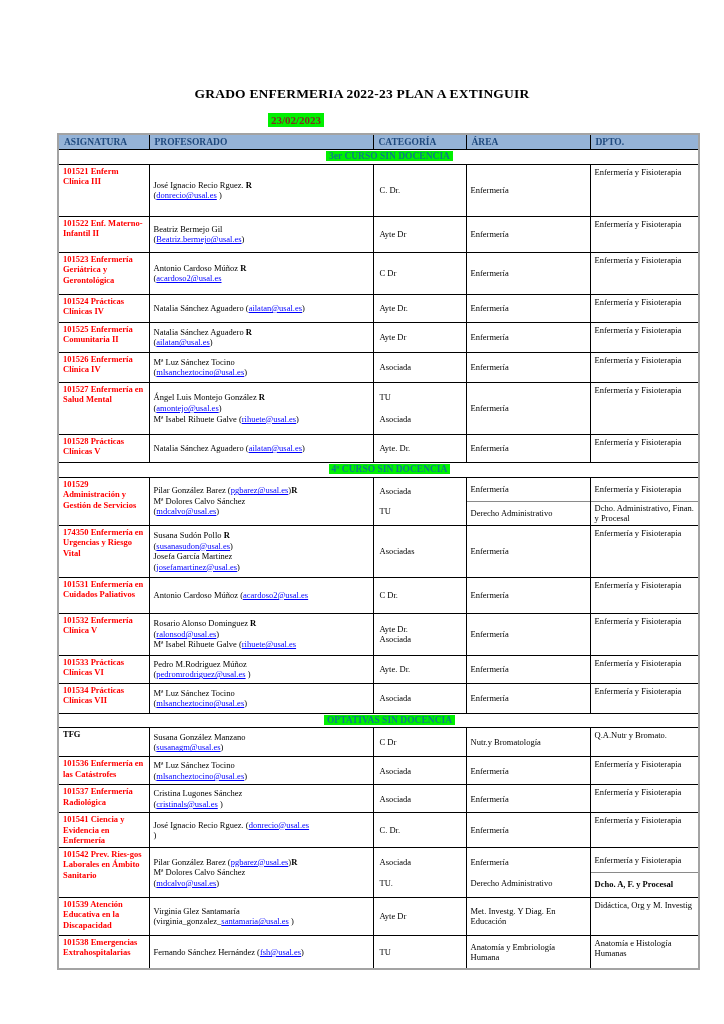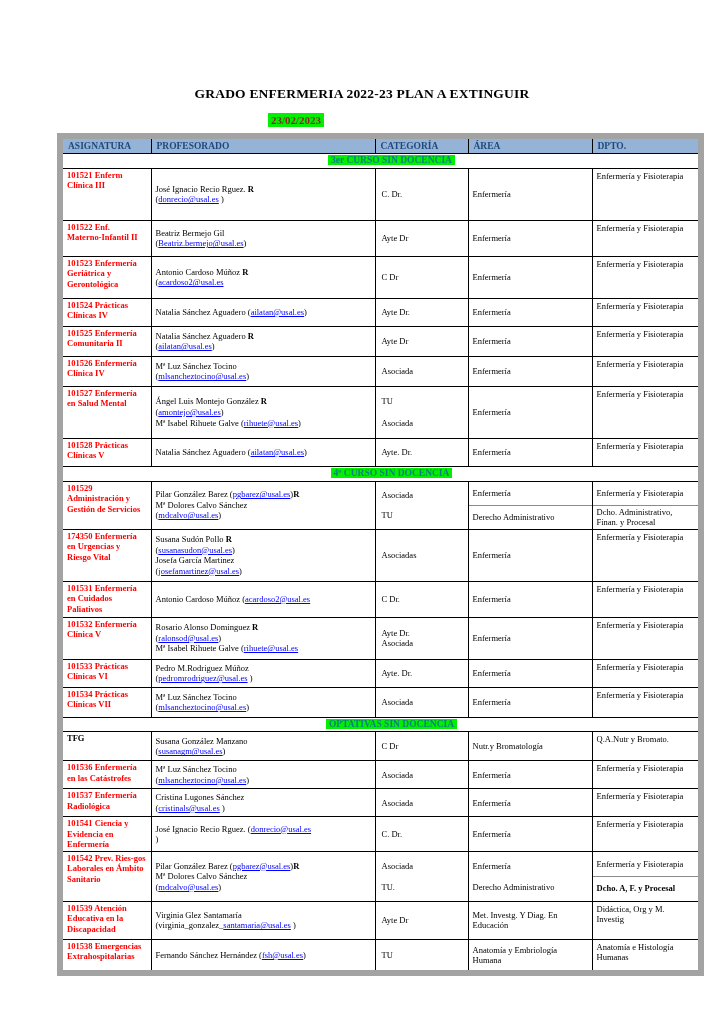--- a/index.html
+++ b/index.html
@@ -12,21 +12,21 @@
     margin:8px;padding-top:78px;text-align:center;
     font-size:13.5px;font-weight:bold;letter-spacing:.2px;
   }
   .date-row{margin:7px 0 0 268px;height:16px;}
   .date-badge{
     display:inline-block;background:var(--hl,#00f000);color:var(--date,#7b2e20);
     font-weight:bold;font-size:11px;padding:1px 3px;
   }
   table.courses{
     border-collapse:collapse;table-layout:fixed;width:641px;
-    margin:7px 0 0 57px;border:6px solid #a3a3a3;
+    margin:7px 0 0 57px;border:2px solid #a3a3a3;
   }
   th{
     background:var(--hdrbg,#95b3d7);color:var(--hdrtx,#1f497d);
     font-size:9.5px;font-weight:bold;text-align:left;
     padding:2px 5px;border:1px solid #000;
   }
   td{
     border:1px solid #000;font-size:8.5px;line-height:1.24;
     padding:1px 4px;vertical-align:top;word-wrap:break-word;
   }

